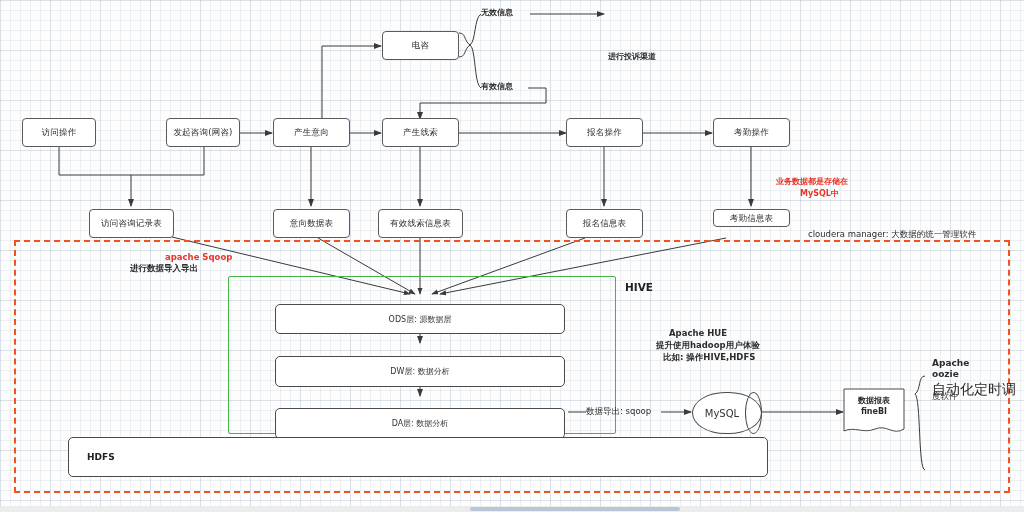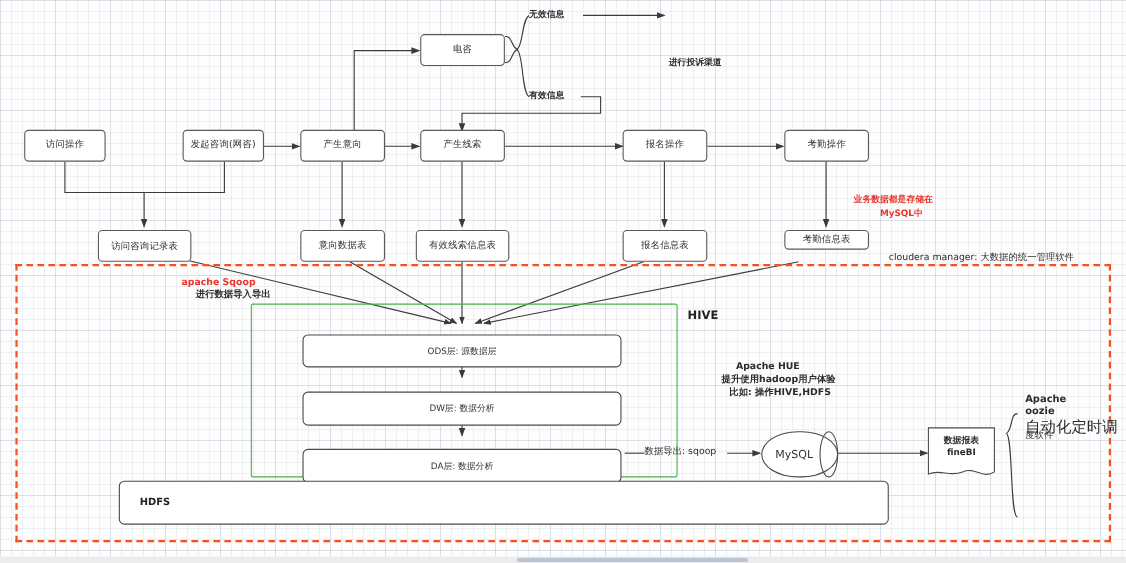--- a/index.html
+++ b/index.html
@@ -192,21 +192,21 @@
   <div class="node" style="left:713px;top:209px;width:77px;height:18px;">
     <span>考勤信息表</span>
   </div>
 
   <div class="lbl red center" style="left:776px;top:177px;">业务数据都是存储在</div>
   <div class="lbl red center" style="left:800px;top:189px;">MySQL中</div>
 
   <div class="lbl" style="left:808px;top:229px;font-size:8.5px;">cloudera  manager: 大数据的统一管理软件</div>
 
   <div class="lbl red" style="left:131px;top:252px;font-size:8.5px;padding-left:34px;">apache  Sqoop</div>
-  <div class="lbl bold" style="left:130px;top:263px;font-size:8.5px;padding-left:48px;">进行数据导入导出</div>
+  <div class="lbl bold" style="left:130px;top:263px;font-size:8.5px;">进行数据导入导出</div>
 
   <div class="lbl big" style="left:625px;top:280px;">HIVE</div>
 
   <div class="lbl bold center" style="left:669px;top:328px;font-size:8.5px;">Apache HUE</div>
   <div class="lbl bold center" style="left:656px;top:340px;font-size:8.5px;">提升使用hadoop用户体验</div>
   <div class="lbl bold center" style="left:663px;top:352px;font-size:8.5px;">比如: 操作HIVE,HDFS</div>
 
   <div class="lbl bold" style="left:932px;top:357px;font-size:9px;">Apache</div>
   <div class="lbl bold" style="left:932px;top:368px;font-size:9px;">oozie</div>
   <div class="lbl" style="left:932px;top:380px;font-size:14px;">自动化定时调</div>
@@ -219,21 +219,21 @@
   </div>
 
   <div class="layer" style="left:275px;top:344px;width:290px;height:31px;">
     <span>DW层: 数据分析</span>
   </div>
 
   <div class="layer" style="left:275px;top:396px;width:290px;height:31px;">
     <span>DA层: 数据分析</span>
   </div>
 
-  <div class="hdfs" style="left:68px;top:437px;width:700px;height:40px;margin-left:40px;">
+  <div class="hdfs" style="left:68px;top:437px;width:700px;height:40px;">
     <span>HDFS</span>
   </div>
 
   <div class="mysql-cyl" style="left:692px;top:392px;width:70px;height:42px;">
     <span style="margin-right:10px;">MySQL</span>
   </div>
 
   <div class="doc-shape" style="left:843px;top:388px;width:62px;height:48px;">
     <svg width="62" height="48" viewBox="0 0 62 48">
       <path d="M1,1 L61,1 L61,41 C50,48 44,36 32,41 C20,46 12,38 1,43 Z" fill="#ffffff" stroke="#4a4a4a" stroke-width="1"></path>

